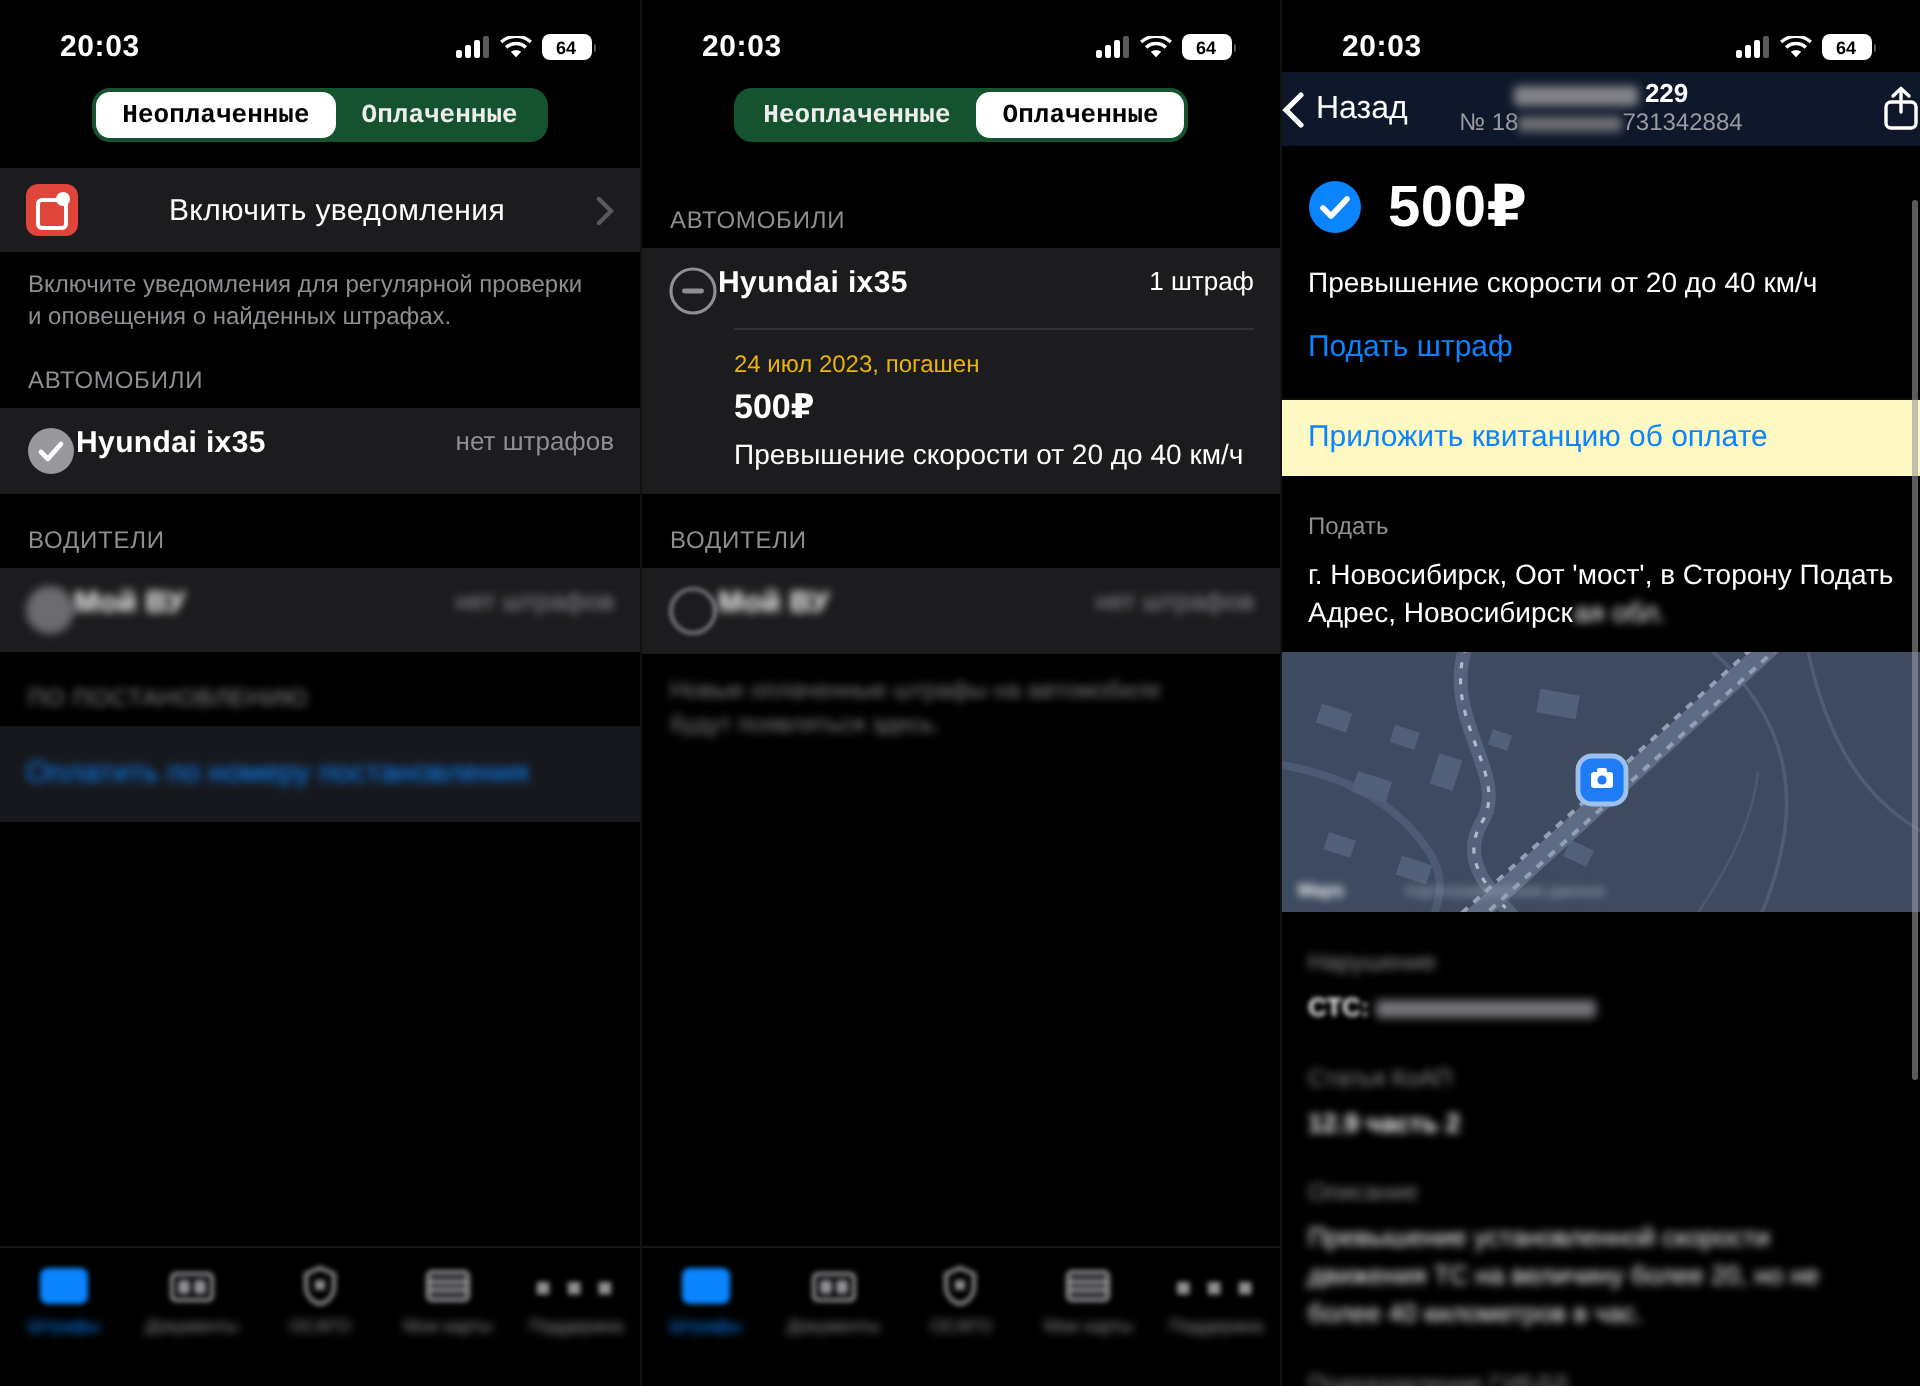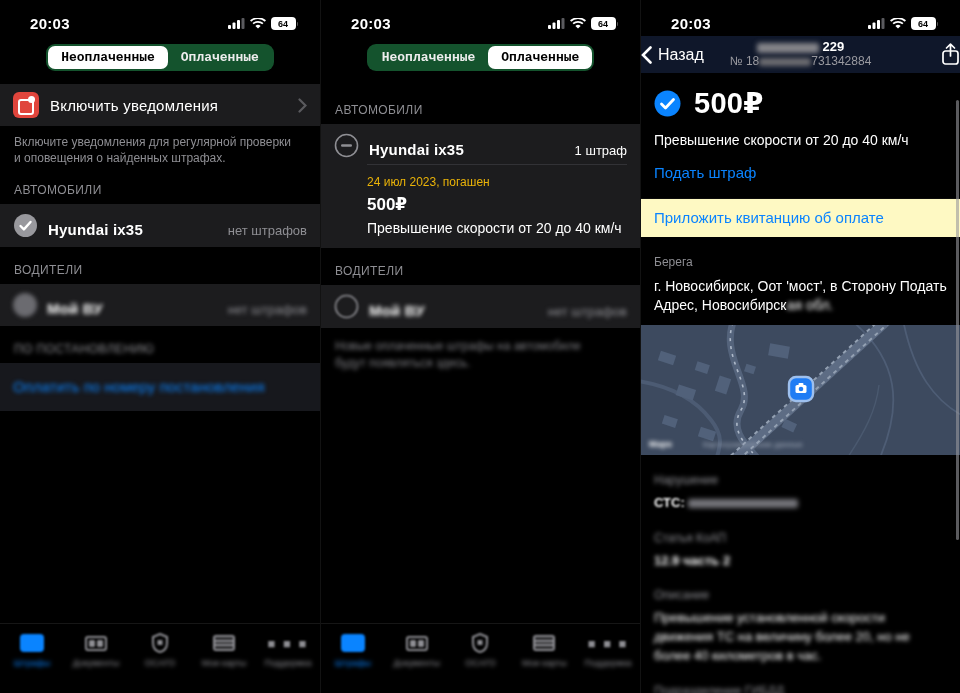--- a/index.html
+++ b/index.html
@@ -23,29 +23,29 @@
   .segmented{background:#14532d;border-radius:9px;padding:2px;display:flex;font-family:Liberation Mono, monospace;}
   .seg{font-size:13px;padding:4px 13px;border-radius:7px;color:#ededed;font-weight:600;cursor:default;}
   .seg.active{background:#fff;color:#000;}
 
   .blur1{filter:blur(1.2px);}
   .blur2{filter:blur(2.2px);}
 
   .mask{display:inline-block;background:#85858a;border-radius:2px;filter:blur(2.5px);vertical-align:middle;}
 
   
-  .banner{background:#1c1c1e;display:flex;align-items:center;padding:8px 13px;gap:11px;margin-top:3px;}
+  .banner{background:#1c1c1e;display:flex;align-items:center;padding:8px 13px;gap:11px;margin-top:3px;text-align:center;}
   .banner-label{font-size:15px;flex:1;letter-spacing:.2px;}
   .notif-icon{width:26px;height:26px;background:#e0453c;border-radius:6px;position:relative;flex:none;}
   .notif-icon .frame{position:absolute;left:5px;top:7px;width:12px;height:12px;border:2px solid #fff;border-radius:3px;}
   .notif-icon .dot{position:absolute;right:4px;top:4px;width:7px;height:7px;background:#fff;border-radius:50%;}
 
   .caption{color:#8e8e93;font-size:12px;line-height:1.32;padding:9px 14px 0;}
   .section-label{color:#8e8e93;font-size:12px;letter-spacing:.4px;padding:0 14px;margin:16px 0 7px;}
-  .row{background:#1c1c1e;display:flex;align-items:flex-end;padding:9px 13px;gap:10px;}
+  .row{background:#1c1c1e;display:flex;align-items:flex-start;padding:9px 13px;}
   .row-title{font-size:15px;font-weight:bold;flex:1;letter-spacing:.2px;}
   .row-status{font-size:13px;color:#8e8e93;}
   .fine-block{background:#1c1c1e;padding:0 13px 12px 46px;}
   .fine-sep{border-top:1px solid #323236;margin-bottom:10px;}
   .fine-date{color:#eab308;font-size:12px;}
   .fine-amount{font-size:17px;font-weight:bold;margin-top:5px;}
   .fine-desc{font-size:14px;margin-top:5px;}
   .footer-note{color:#7e7e83;font-size:12px;line-height:1.4;padding:10px 14px 0;}
   .link{color:#0a84ff;font-size:15px;}
   .paylink-row{background:#17181d;padding:15px 13px;margin-top:2px;}
@@ -344,21 +344,21 @@
         <path d="M7.5 14 l4 4 L19.5 9.5" stroke="#fff" stroke-width="2.8" fill="none" stroke-linecap="round" stroke-linejoin="round"></path>
       </svg>
     <span class="big-amount">500₽</span>
   </div>
   <div class="violation">Превышение скорости от 20 до 40 км/ч</div>
   <div class="complaint"><span class="link">Подать штраф</span></div>
   <div class="receipt-row">
     <span class="link">Приложить квитанцию об оплате</span>
   </div>
 
-  <div class="dlabel">Берега</div>
+  <div class="dlabel">Подать</div>
   <div class="address">
     <span>г. Новосибирск, Оот 'мост', в Сторону Подать</span><br>
     <span>Адрес, Новосибирск</span><span class="blur2">ая обл.</span>
   </div>
 
   <div class="map">
     <svg width="320" height="130" viewBox="0 0 320 130">
       <rect width="320" height="130" fill="#3d4a5f"></rect>
 
       <path d="M95 -10 C 75 30, 115 60, 100 85 C 88 105, 105 120, 118 135" stroke="#54637b" stroke-width="7" fill="none"></path>

